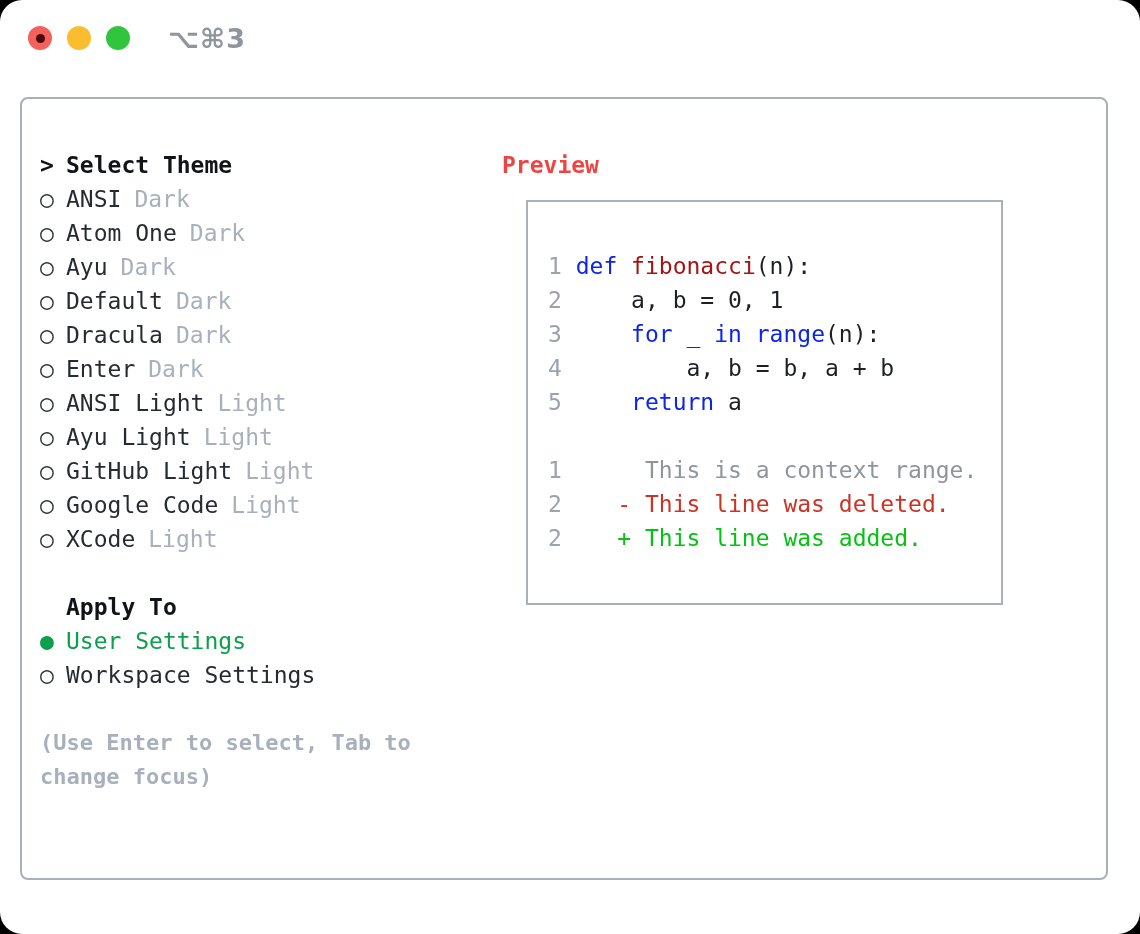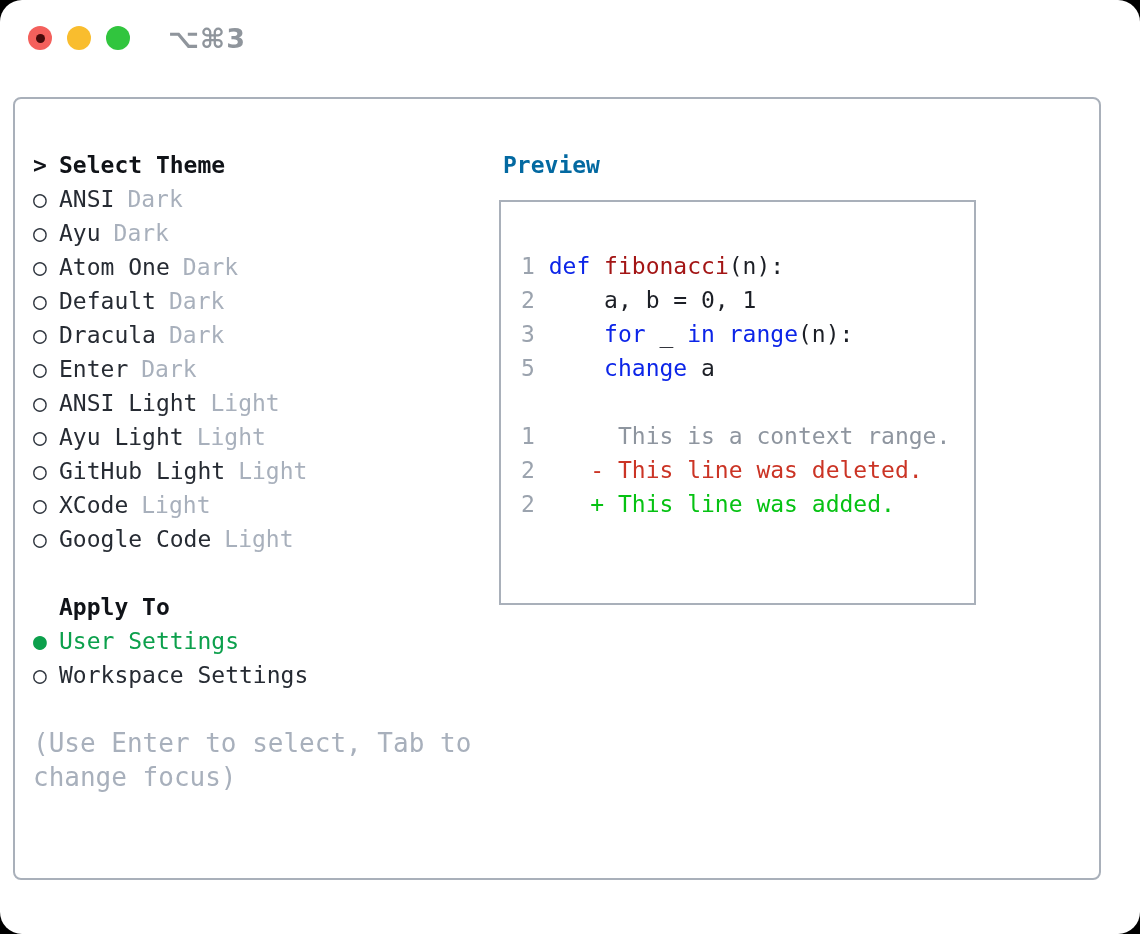--- a/index.html
+++ b/index.html
@@ -27,40 +27,40 @@
   }
   .light.yellow{background:var(--tl-yellow);}
   .light.green{background:var(--tl-green);}
   .shortcut{
     margin-left:23px;
     font-family:"DejaVu Sans","Liberation Sans",sans-serif;
     font-weight:bold;font-size:27px;color:#8f959c;letter-spacing:1px;
   }
   
   .panel{
-    position:absolute;left:13px;top:97px;width:1088px;height:783px;
+    position:absolute;left:20px;top:97px;width:1088px;height:783px;
     box-sizing:border-box;border:2px solid #a9b0ba;border-radius:8px;
     padding:49px 0 0 18px;display:flex;background:#fff;
   }
   .left-col{flex:0 0 462px;}
   .right-col{flex:1;}
   .row{height:34px;line-height:34px;font-size:23px;white-space:pre;}
   .spacer{height:34px;}
   .bullet{display:inline-block;width:26px;color:#353b44;}
   .bullet.on{color:var(--accent-green);}
   .prefix{display:inline-block;width:26px;font-weight:bold;color:#101318;}
   .title-text{font-weight:bold;color:#101318;}
   .name{color:#262b33;}
   .name.sel{color:var(--accent-green);}
   .variant{color:#a8b0bc;margin-left:13px;margin-top:33px;}
-  .hint-line{height:34px;line-height:34px;font-size:26px;color:#a8b0bc;white-space:pre;}
+  .hint-line{height:34px;line-height:34px;font-size:22px;color:#a8b0bc;white-space:pre;font-weight:bold;}
   
-  .preview-title{height:34px;line-height:34px;font-size:23px;font-weight:bold;color:#0369a1;margin-left:8px;}
+  .preview-title{height:34px;line-height:34px;font-size:23px;font-weight:bold;color:#ef4444;}
   .preview-box{
-    margin-top:18px;margin-left:4px;width:477px;height:405px;
+    margin-top:18px;margin-left:24px;width:477px;height:405px;
     box-sizing:border-box;border:2px solid #a9b0ba;background:#fff;
     padding:47px 0 0 20px;
   }
   .code-line{height:34px;line-height:34px;font-size:23px;white-space:pre;}
   .ln{color:#9ba3ae;}
   .kw{color:var(--code-keyword);}
   .fn{color:var(--code-function);}
   .pl{color:#1c1f26;}
   .ctx{color:#8e959f;}
   .del{color:var(--diff-deleted);}
@@ -78,30 +78,30 @@
     <span class="shortcut">⌥⌘3</span>
   </div>
 
   <div class="panel">
 
     <div class="left-col">
       <div class="row"><span class="prefix">&gt;</span><span class="title-text">Select Theme</span></div>
 
       <div id="theme-rows">
           <div class="row"><span class="bullet">○</span><span class="name">ANSI</span><span class="variant">Dark</span></div>
+          <div class="row"><span class="bullet">○</span><span class="name">Atom One</span><span class="variant">Dark</span></div>
           <div class="row"><span class="bullet">○</span><span class="name">Ayu</span><span class="variant">Dark</span></div>
-          <div class="row"><span class="bullet">○</span><span class="name">Atom One</span><span class="variant">Dark</span></div>
           <div class="row"><span class="bullet">○</span><span class="name">Default</span><span class="variant">Dark</span></div>
           <div class="row"><span class="bullet">○</span><span class="name">Dracula</span><span class="variant">Dark</span></div>
           <div class="row"><span class="bullet">○</span><span class="name">Enter</span><span class="variant">Dark</span></div>
           <div class="row"><span class="bullet">○</span><span class="name">ANSI Light</span><span class="variant">Light</span></div>
           <div class="row"><span class="bullet">○</span><span class="name">Ayu Light</span><span class="variant">Light</span></div>
           <div class="row"><span class="bullet">○</span><span class="name">GitHub Light</span><span class="variant">Light</span></div>
+          <div class="row"><span class="bullet">○</span><span class="name">Google Code</span><span class="variant">Light</span></div>
           <div class="row"><span class="bullet">○</span><span class="name">XCode</span><span class="variant">Light</span></div>
-          <div class="row"><span class="bullet">○</span><span class="name">Google Code</span><span class="variant">Light</span></div>
         </div>
 
       <div class="spacer"></div>
 
       <div class="row"><span class="bullet"> </span><span class="title-text">Apply To</span></div>
 
       <div id="apply-rows">
           <div class="row"><span class="bullet on">●</span><span class="name sel">User Settings</span></div>
           <div class="row"><span class="bullet">○</span><span class="name">Workspace Settings</span></div>
         </div>
@@ -113,21 +113,22 @@
           <div class="hint-line">change focus)</div>
         </div>
     </div>
 
     <div class="right-col">
       <div class="preview-title">Preview</div>
       <div class="preview-box" id="preview-box">
           <div class="code-line"><span class="ln">1 </span><span class="kw">def</span><span class="pl"> </span><span class="fn">fibonacci</span><span class="pl">(n):</span></div>
           <div class="code-line"><span class="ln">2 </span><span class="pl">    a, b = 0, 1</span></div>
           <div class="code-line"><span class="ln">3 </span><span class="pl">    </span><span class="kw">for</span><span class="pl"> _ </span><span class="kw">in</span><span class="pl"> </span><span class="kw">range</span><span class="pl">(n):</span></div>
-          <div class="code-line"><span class="ln">5 </span><span class="pl">    </span><span class="kw">change</span><span class="pl"> a</span></div>
+          <div class="code-line"><span class="ln">4 </span><span class="pl">        a, b = b, a + b</span></div>
+          <div class="code-line"><span class="ln">5 </span><span class="pl">    </span><span class="kw">return</span><span class="pl"> a</span></div>
           <div class="code-line"><span class="ln"> </span></div>
           <div class="code-line"><span class="ln">1 </span><span class="ctx">     This is a context range.</span></div>
           <div class="code-line"><span class="ln">2 </span><span class="del">   - This line was deleted.</span></div>
           <div class="code-line"><span class="ln">2 </span><span class="add">   + This line was added.</span></div>
         </div>
     </div>
 
   </div>
 </div>
 

